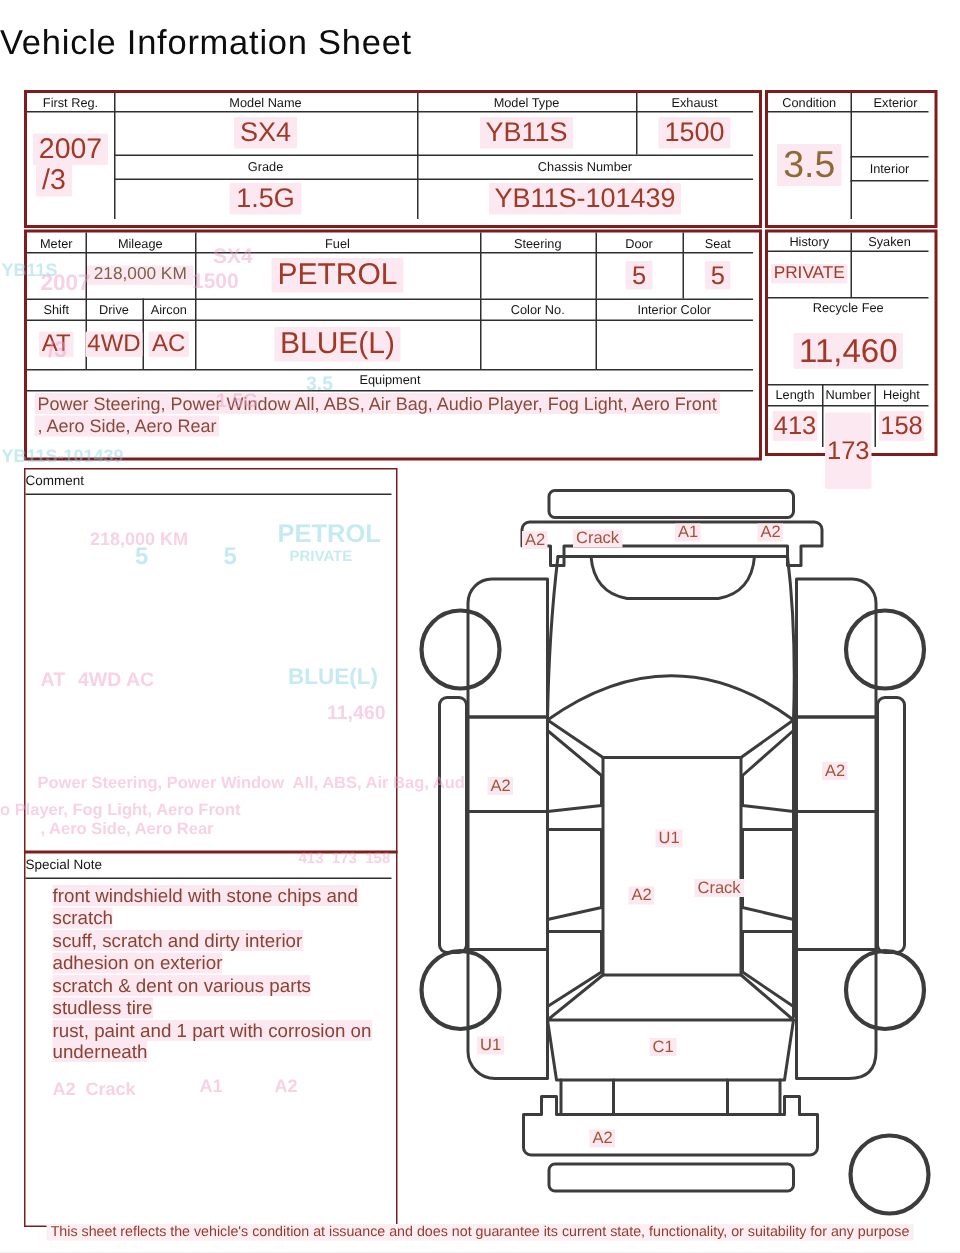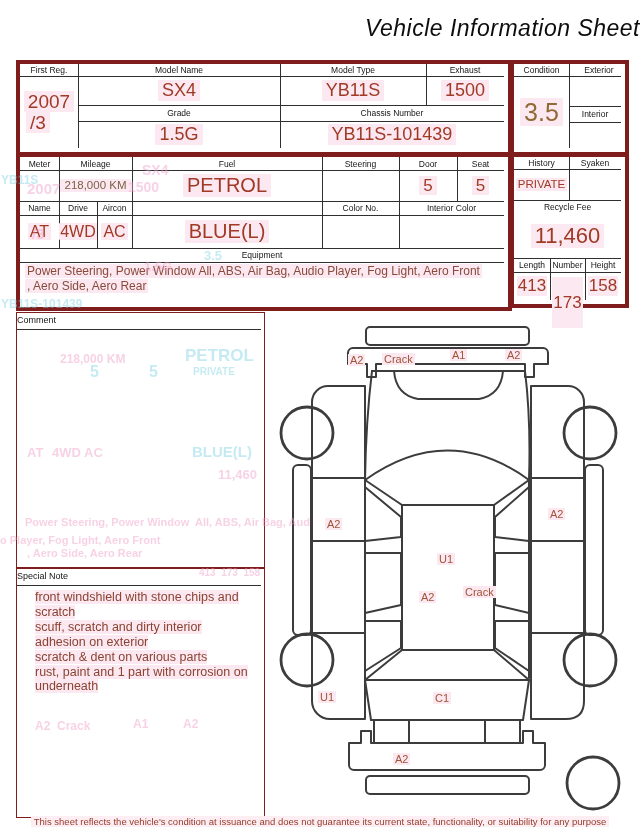--- a/index.html
+++ b/index.html
@@ -1,29 +1,29 @@
 <!DOCTYPE html>
 <html><head>
 <meta charset="utf-8">
 <style>
   html,body{margin:0;padding:0;background:#e8e8e8;}
   #sheet{position:relative;width:640px;height:835px;background:#ffffff;overflow:hidden;
          font-family:"Liberation Sans",sans-serif;margin:0 auto;}
   .ab{position:absolute;}
-  .bx{position:absolute;border:4px solid #7f1d1d;background:transparent;}
+  .bx{position:absolute;border:2px solid #7f1d1d;background:transparent;}
   .ln{position:absolute;background:#2f2f2f;}
   .hd{position:absolute;display:flex;align-items:center;justify-content:center;
       font-size:8.5px;color:#151515;white-space:nowrap;}
   .vv{position:absolute;display:flex;align-items:center;justify-content:center;
       white-space:nowrap;color:#a03a26;}
   .hl{background:#fce8f1;padding:0 4px;border-radius:1px;line-height:1.12;}
   .brown{color:#8f6a35;}
   .mbrown{color:#7e6147;}
-  .title{position:absolute;left:0;top:15px;width:640px;text-align:right;
-         font-size:23px;letter-spacing:.5px;color:#0d0d0d;font-style:italic;}
+  .title{position:absolute;left:0;top:15px;width:640px;text-align:left;
+         font-size:23px;letter-spacing:.5px;color:#0d0d0d;}
   .boxlabel{position:absolute;left:0;width:100%;text-align:left;font-size:9px;color:#151515;}
   .note-line{font-size:12.5px;line-height:14.5px;color:#8a4332;margin-bottom:.5px;}
   .note-line span{background:#fce8f1;}
   .eqline{font-size:12px;line-height:15px;color:#8a4a3a;white-space:nowrap;}
   .footer{position:absolute;left:0;top:816px;width:640px;text-align:center;font-size:9.5px;color:#963a28;}
   .footer span{background:#fdeef4;padding:0 3px;}
   .dlab{position:absolute;font-size:11px;color:#a05438;background:#fce8f1;
         padding:0 2px;white-space:nowrap;z-index:4;}
   .g{position:absolute;opacity:.45;font-weight:bold;white-space:pre;z-index:6;pointer-events:none;}
   .gp{color:#ee9cc4;}
@@ -115,21 +115,21 @@
     <div class="vv" style="left:112px;top:13px;width:190px;height:31px;font-size:20px;">
         <span class="hl">PETROL</span>
       </div>
     <div class="vv" style="left:302px;top:13px;width:77px;height:31px;"></div>
     <div class="vv" style="left:379px;top:13px;width:58px;height:31px;font-size:17px;">
         <span class="hl">5</span>
       </div>
     <div class="vv" style="left:437px;top:13px;width:47px;height:31px;font-size:17px;">
         <span class="hl">5</span>
       </div>
-    <div class="hd" style="left:0;top:44px;width:39px;height:14px;">Name</div>
+    <div class="hd" style="left:0;top:44px;width:39px;height:14px;">Shift</div>
     <div class="hd" style="left:39px;top:44px;width:38px;height:14px;">Drive</div>
     <div class="hd" style="left:77px;top:44px;width:35px;height:14px;">Aircon</div>
     <div class="hd" style="left:302px;top:44px;width:77px;height:14px;">Color No.</div>
     <div class="hd" style="left:379px;top:44px;width:105px;height:14px;">Interior Color</div>
     <div class="vv" style="left:0;top:58px;width:39px;height:33px;font-size:16px;">
         <span class="hl" style="padding:0 2px;">AT</span>
       </div>
     <div class="vv" style="left:39px;top:58px;width:38px;height:33px;font-size:16px;">
         <span class="hl" style="padding:0 1px;">4WD</span>
       </div>
@@ -186,20 +186,21 @@
   </div>
 
   <div class="bx" style="left:16px;top:567px;width:247px;height:249px;border-width:1.5px;">
     <div class="boxlabel" style="top:3px;">Special Note</div>
     <div class="ln" style="left:0;top:17px;width:244px;height:1px;"></div>
     <div class="ab" style="left:6px;top:22px;width:231px;margin-left:12px;">
       <div class="note-line"><span>front windshield with stone chips and scratch</span></div>
       <div class="note-line"><span>scuff, scratch and dirty interior</span></div>
       <div class="note-line"><span>adhesion on exterior</span></div>
       <div class="note-line"><span>scratch &amp; dent on various parts</span></div>
+      <div class="note-line"><span>studless tire</span></div>
       <div class="note-line"><span>rust, paint and 1 part with corrosion on underneath</span></div>
     </div>
   </div>
 
   <div class="ab" style="left:272px;top:315px;width:368px;height:520px;">
     <svg width="368" height="520" viewBox="0 0 368 520">
       <g fill="none" stroke="#3c3c3c" stroke-width="2" stroke-linejoin="round" stroke-linecap="round">
 
         <rect x="94" y="12" width="163" height="18" rx="4"></rect>
         <path d="M76,49 v-11 a5,5 0 0 1 5,-5 h190 a5,5 0 0 1 5,5 v11 h-14 v13 h-9 v-13 h-149 v13 h-9 v-13 z"></path>

